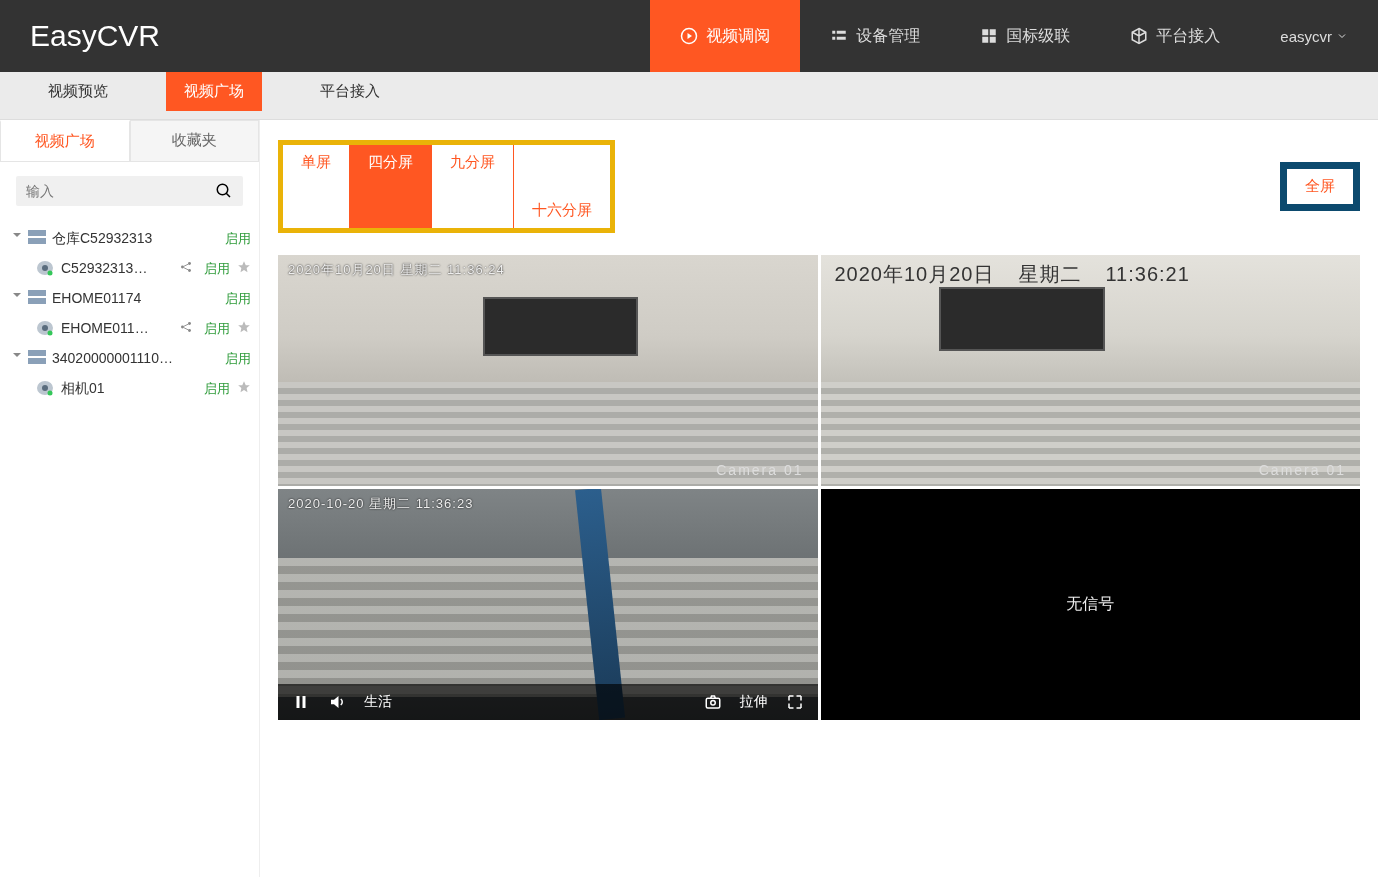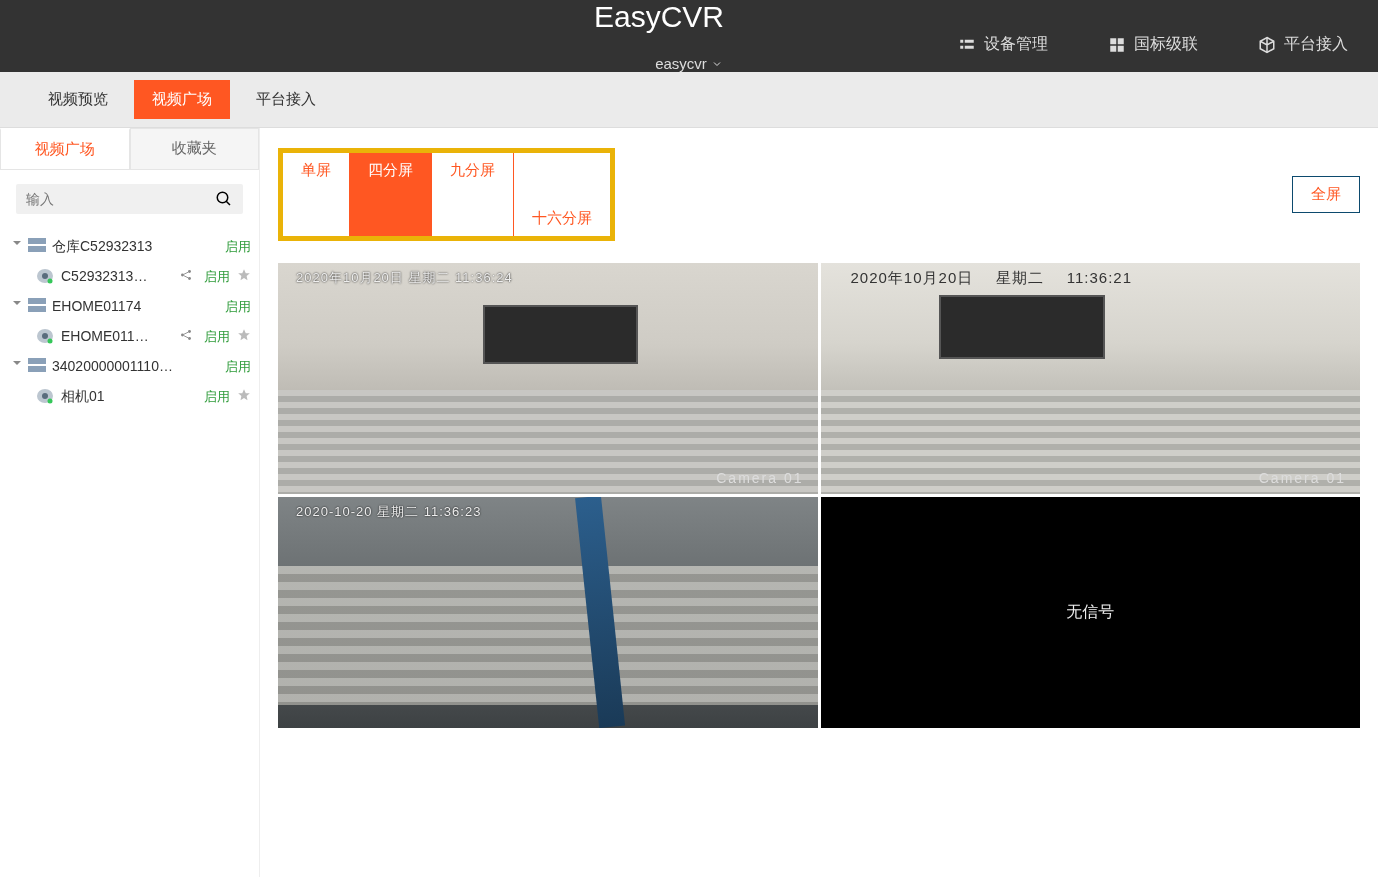--- a/index.html
+++ b/index.html
@@ -1,28 +1,28 @@
 <!DOCTYPE html>
 <html><head>
 <meta charset="utf-8">
 <style>
 * { margin:0; padding:0; box-sizing:border-box; font-family:"Microsoft YaHei",Arial,sans-serif; }
 body { width:1378px; height:877px; background:#fff; overflow:hidden; }
 
 
-.header { height:72px; background:#333; display:flex; align-items:center; color:#fff;flex-direction:column; }
+.header { height:72px; background:#333; display:flex; align-items:center; color:#fff; }
 .logo { font-size:30px; font-weight:300; padding:0 30px; width:250px; }
 .nav { display:flex; margin-left:auto; height:100%; }
 .nav-item { display:flex; align-items:center; gap:8px; padding:0 30px; font-size:16px; color:#ddd; cursor:pointer; }
 .nav-item.active { background:#ff5722; color:#fff; }
 .nav-item svg { width:18px; height:18px; fill:currentColor; }
 .user { display:flex; align-items:center; padding:0 30px; font-size:15px; color:#ddd; cursor:pointer; gap:4px; }
 
 
-.subtabs { height:56px; background:#ebebeb; border-bottom:1px solid #ddd; display:flex; align-items:center; padding-left:30px; gap:8px; }
+.subtabs { height:48px; background:#ebebeb; border-bottom:1px solid #ddd; display:flex; align-items:flex-start; padding-left:30px; gap:40px; }
 .subtab { font-size:15px; color:#333; padding:10px 18px; cursor:pointer; }
 .subtab.active { background:#ff5722; color:#fff; }
 
 
 .main { display:flex; height:calc(877px - 112px); }
 .sidebar { width:260px; border-right:1px solid #eee; display:flex; flex-direction:column; }
 .side-tabs { display:flex; border-bottom:1px solid #e5e5e5; }
 .side-tab { flex:1; text-align:center; padding:10px 0; font-size:15px; color:#666; border:1px solid #e5e5e5; border-bottom:none; cursor:pointer; }
 .side-tab.active { color:#ff5722; background:#fff; border-top:2px solid #fff;}
 .side-tab:not(.active){ background:#f5f5f5;}
@@ -41,28 +41,28 @@
 .star-icon{ width:14px;height:14px;fill:#bbb;flex-shrink:0;}
 .indent1{ padding-left:28px;gap:7px;}
 
 
 .content { flex:1; padding:20px 18px; }
 .toolbar { display:flex; align-items:center; }
 .split-group { display:flex; border:5px solid #eab308; }
 .split-btn { padding:8px 18px; font-size:15px; color:#ff5722; border-right:1px solid #ff5722; cursor:pointer; }
 .split-btn:last-child{ border-right:none;margin-top:48px;}
 .split-btn.active { background:#ff5722; color:#fff; }
-.fullscreen-btn { margin-left:auto; border:1px solid #0c4a6e; color:#ff5722; padding:8px 18px; font-size:15px; cursor:pointer; }
+.fullscreen-btn { margin-left:auto; border:7px solid #0c4a6e; color:#ff5722; padding:8px 18px; font-size:15px; cursor:pointer; }
 
 .grid { margin-top:22px; display:grid; grid-template-columns:1fr 1fr; grid-template-rows:1fr 1fr; gap:3px; height:465px; background:#fff; }
 .cell { background:#000; position:relative; overflow:hidden; color:#fff; }
 .cell .scene { position:absolute; inset:0; }
-.overlay-ts { position:absolute; top:6px; left:10px; font-size:13px; color:#eee; text-shadow:0 0 2px #000; letter-spacing:1px;margin-left:8px;}
+.overlay-ts { position:absolute; top:6px; left:10px; font-size:13px; color:#eee; text-shadow:0 0 2px #000; letter-spacing:1px;}
 .cam-label { position:absolute; bottom:8px; right:14px; font-size:14px; color:#ddd; letter-spacing:2px;}
-.ts-big { font-family:"SimSun",serif; font-size:15px; color:#333; position:absolute; top:6px; left:30px; letter-spacing:1px;}
+.ts-big { font-family:"SimSun",serif; font-size:20px; color:#333; position:absolute; top:6px; left:14px; letter-spacing:1px;}
 .ts-big span{ margin-right:18px;}
 .nosignal { position:absolute; inset:0; display:flex; align-items:center; justify-content:center; font-size:16px; color:#eee; }
 
 
 .player-bar { position:absolute; left:0; right:0; bottom:0; height:36px; background:rgba(0,0,0,.65); display:flex; align-items:center; padding:0 14px; gap:18px; font-size:14px; color:#fff;}
 .player-bar svg{ width:18px; height:18px; fill:#fff; cursor:pointer;}
 .player-bar .spacer{ flex:1;}
 
 
 .scene1 { background:linear-gradient(180deg,#d9d6cf 0%,#cfccc5 35%,#bfbcb5 55%,#8a8a8a 70%,#6f6f6f 100%);}
@@ -75,20 +75,27 @@
 .scene3::before{content:"";position:absolute;left:0;right:0;top:30%;height:60%;background:repeating-linear-gradient(180deg,#bdbdb8 0 8px,#9a9a95 8px 16px);opacity:.9;}
 .scene3::after{content:"";position:absolute;left:55%;top:0;width:26px;height:100%;background:linear-gradient(180deg,#2c5f8d,#1a3a57);transform:rotate(-6deg);transform-origin:top;}
 
 </style>
 </head>
 <body>
 
 <div class="header">
   <div class="logo">EasyCVR</div>
   <div class="nav">
+    <div class="nav-item active">
+      <svg viewBox="0 0 24 24">
+          <circle cx="12" cy="12" r="10" fill="none" stroke="currentColor" stroke-width="2"></circle>
+          <path d="M10 8l6 4-6 4z"></path>
+        </svg>
+      <span>视频调阅</span>
+    </div>
     <div class="nav-item">
       <svg viewBox="0 0 24 24">
           <rect x="3" y="5" width="4" height="4"></rect>
           <rect x="9" y="5" width="12" height="4"></rect>
           <rect x="3" y="13" width="4" height="4"></rect>
           <rect x="9" y="13" width="12" height="4"></rect>
         </svg>
       <span>设备管理</span>
     </div>
     <div class="nav-item">
@@ -247,20 +254,41 @@
         <div class="ts-big">
           <span>2020年10月20日</span>
           <span>星期二</span>
           <span>11:36:21</span>
         </div>
         <div class="cam-label">Camera 01</div>
       </div>
       <div class="cell">
         <div class="scene scene3"></div>
         <div class="overlay-ts">2020-10-20 星期二 11:36:23</div>
+        <div class="player-bar">
+          <svg viewBox="0 0 24 24">
+              <rect x="6" y="4" width="4" height="16"></rect>
+              <rect x="14" y="4" width="4" height="16"></rect>
+            </svg>
+          <svg viewBox="0 0 24 24">
+              <path d="M4 9v6h4l6 5V4L8 9H4z"></path>
+              <path d="M17 8a5 5 0 010 8" fill="none" stroke="#fff" stroke-width="2"></path>
+            </svg>
+          <span>生活</span>
+          <div class="spacer"></div>
+          <svg viewBox="0 0 24 24">
+              <rect x="3" y="7" width="18" height="13" rx="2" fill="none" stroke="#fff" stroke-width="2"></rect>
+              <circle cx="12" cy="13" r="3" fill="none" stroke="#fff" stroke-width="2"></circle>
+              <path d="M9 7l1-3h4l1 3" fill="none" stroke="#fff" stroke-width="2"></path>
+            </svg>
+          <span>拉伸</span>
+          <svg viewBox="0 0 24 24">
+              <path d="M4 4h6M4 4v6M20 4h-6M20 4v6M4 20h6M4 20v-6M20 20h-6M20 20v-6" stroke="#fff" stroke-width="2" fill="none"></path>
+            </svg>
+        </div>
       </div>
       <div class="cell">
         <div class="nosignal">无信号</div>
       </div>
     </div>
   </div>
 
 </div>
 
 </body></html>

